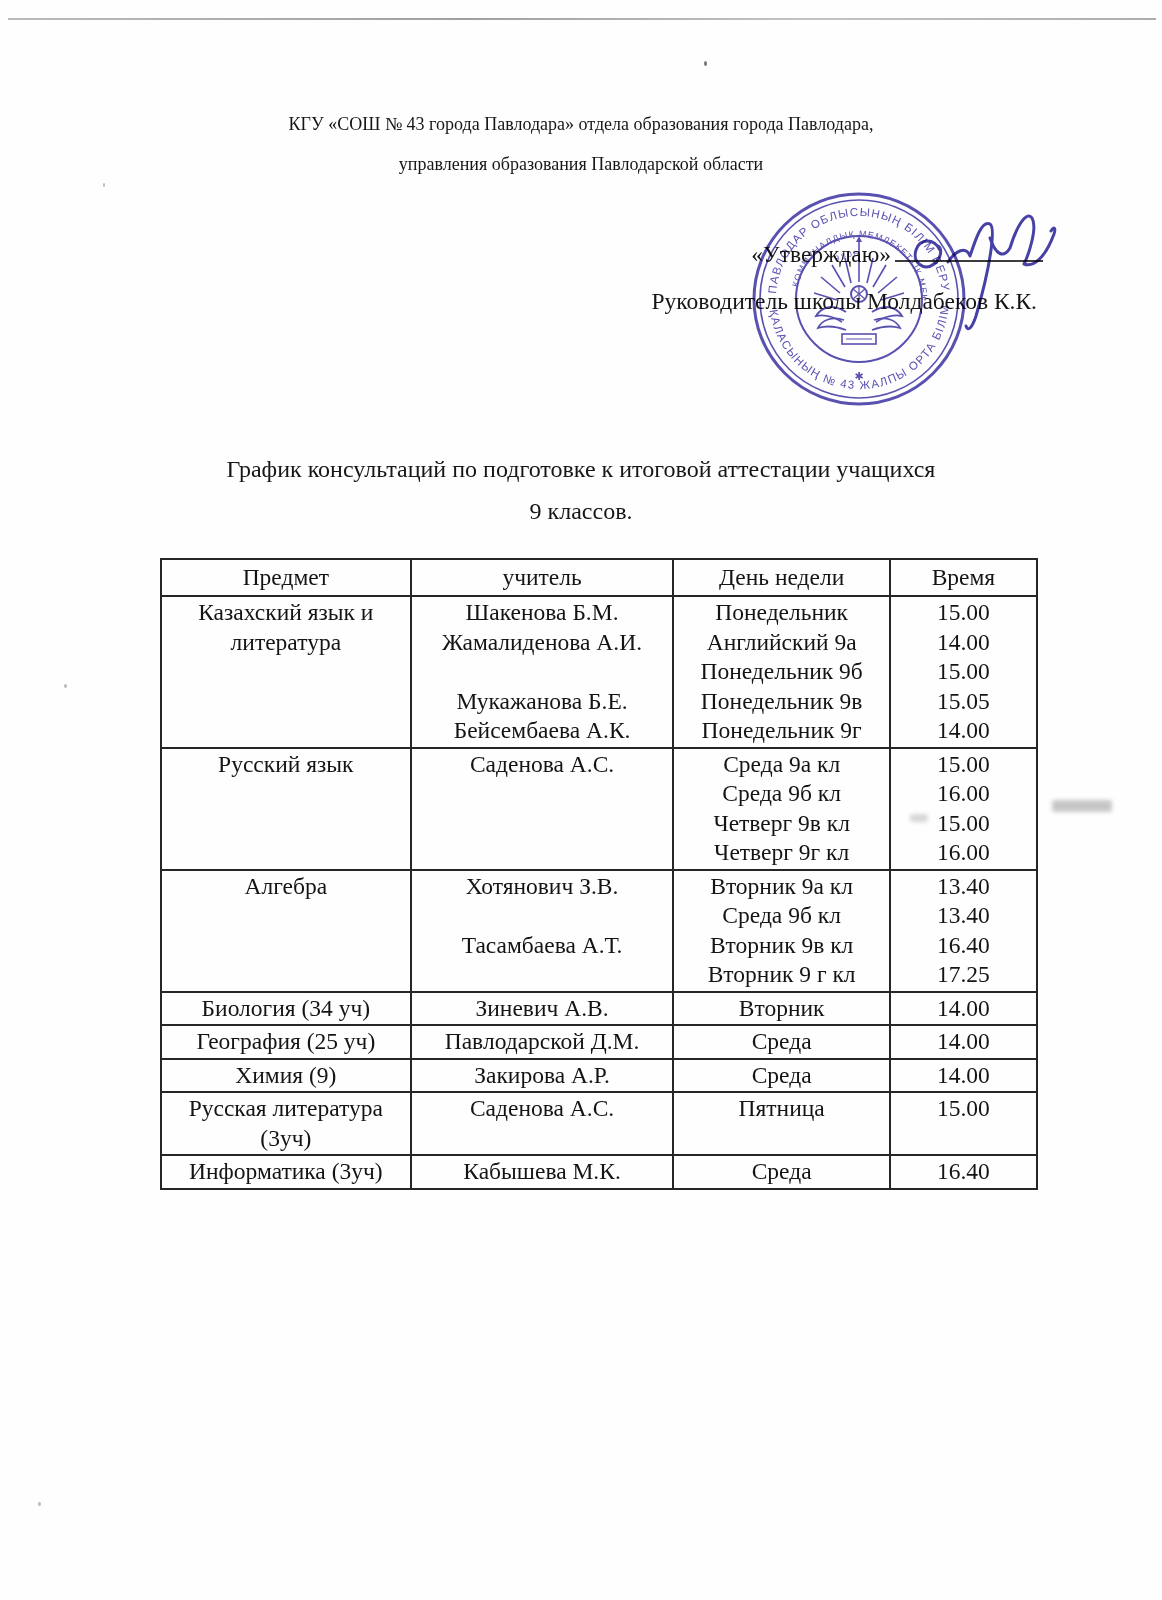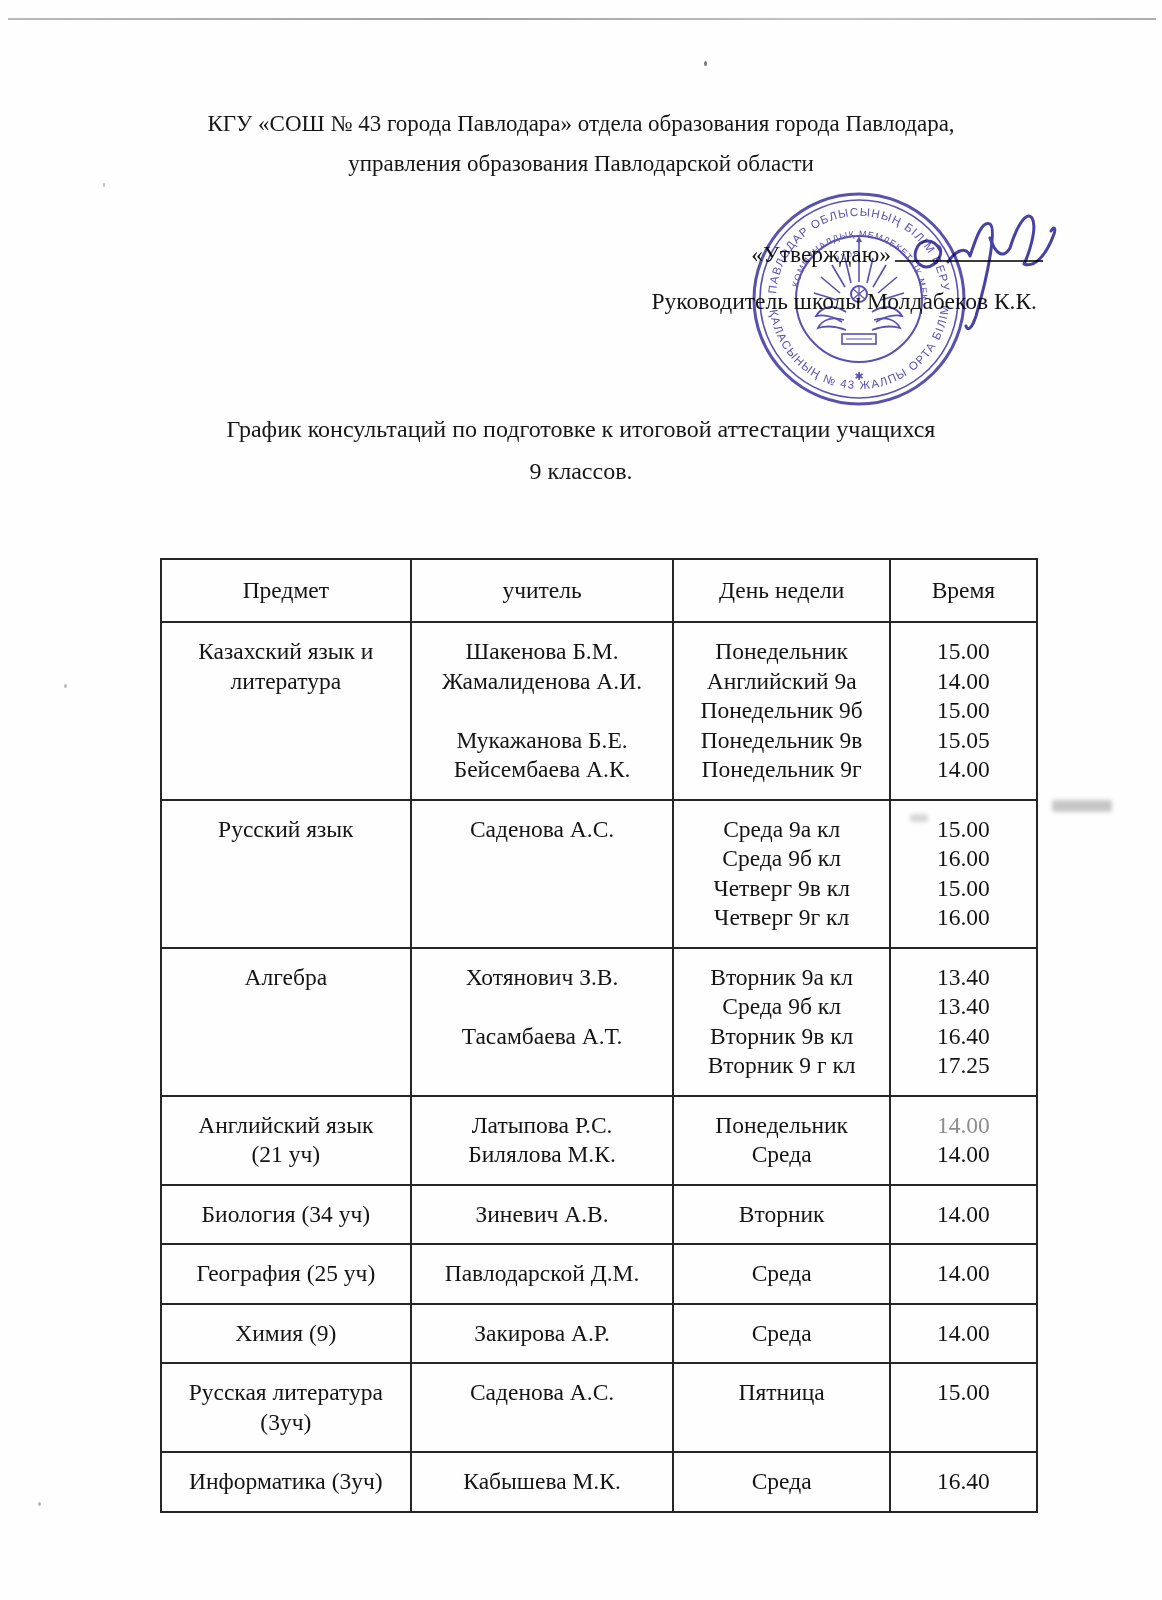--- a/index.html
+++ b/index.html
@@ -6,38 +6,38 @@
   body{
     width:1162px;height:1600px;position:relative;overflow:hidden;
     background:#fefefe;
     font-family:"Liberation Serif","DejaVu Serif",serif;
     color:#161616;
   }
   .scan-line{position:absolute;top:18px;left:8px;width:1148px;height:2px;background:linear-gradient(90deg,#aaa,#888 40%,#b5b5b5 70%,#999);opacity:.8;}
   .speck{position:absolute;background:#777;border-radius:50%;}
   .smudge{position:absolute;background:#9a9a9a;filter:blur(2px);opacity:.55;border-radius:3px;}
 
-  .doc-header{position:absolute;top:104px;left:60px;width:1042px;text-align:center;font-size:23px;line-height:40px;}
-  .title-block{position:absolute;top:408px;left:60px;width:1042px;text-align:center;font-size:24px;line-height:42px;}
+  .doc-header{position:absolute;top:104px;left:60px;width:1042px;text-align:center;font-size:18px;line-height:40px;}
+  .title-block{position:absolute;top:448px;left:60px;width:1042px;text-align:center;font-size:24px;line-height:42px;}
 
   .approve-line{position:absolute;top:240px;left:0;width:1043px;text-align:right;font-size:23.5px;white-space:nowrap;}
   .sig-underline{display:inline-block;width:148px;border-bottom:2px solid #3c3c3c;height:20px;margin-left:4px;}
   .signatory-line{position:absolute;top:288px;left:0;width:1037px;text-align:right;font-size:23.5px;white-space:nowrap;}
 
   .stamp-wrap{position:absolute;left:750px;top:190px;width:218px;height:218px;mix-blend-mode:multiply;opacity:.92;z-index:2;}
   .signature-wrap{position:absolute;left:878px;top:198px;width:190px;height:150px;z-index:3;mix-blend-mode:multiply;}
 
   table.schedule{
     position:absolute;left:160px;top:558px;width:878px;
     border-collapse:collapse;table-layout:fixed;
     font-size:23.5px;color:#141414;
   }
   table.schedule th,table.schedule td{
     border:2.5px solid #262626;
-    padding:14px 6px;vertical-align:top;text-align:center;
+    padding:1px 6px;vertical-align:top;text-align:center;
   }
   table.schedule th{font-weight:normal;height:33px;vertical-align:middle;}
   .col-subject{width:28.5%;}
   .col-teacher{width:30%;}
   .col-day{width:24.7%;}
   .col-time{width:16.8%;}
   .cl{line-height:29.5px;white-space:nowrap;}
   .cl.muted{color:#8d8d8d;}
 </style>
 </head>
@@ -217,38 +217,20 @@
         </td>
         <td>
           <div class="cl">13.40</div>
           <div class="cl">13.40</div>
           <div class="cl">16.40</div>
           <div class="cl">17.25</div>
         </td>
       </tr>
       <tr>
         <td>
-          <div class="cl">Английский язык</div>
-          <div class="cl">(21 уч)</div>
-        </td>
-        <td>
-          <div class="cl">Латыпова Р.С.</div>
-          <div class="cl">Билялова М.К.</div>
-        </td>
-        <td>
-          <div class="cl">Понедельник</div>
-          <div class="cl">Среда</div>
-        </td>
-        <td>
-          <div class="cl muted">14.00</div>
-          <div class="cl">14.00</div>
-        </td>
-      </tr>
-      <tr>
-        <td>
           <div class="cl">Биология (34 уч)</div>
         </td>
         <td>
           <div class="cl">Зиневич А.В.</div>
         </td>
         <td>
           <div class="cl">Вторник</div>
         </td>
         <td>
           <div class="cl">14.00</div>

